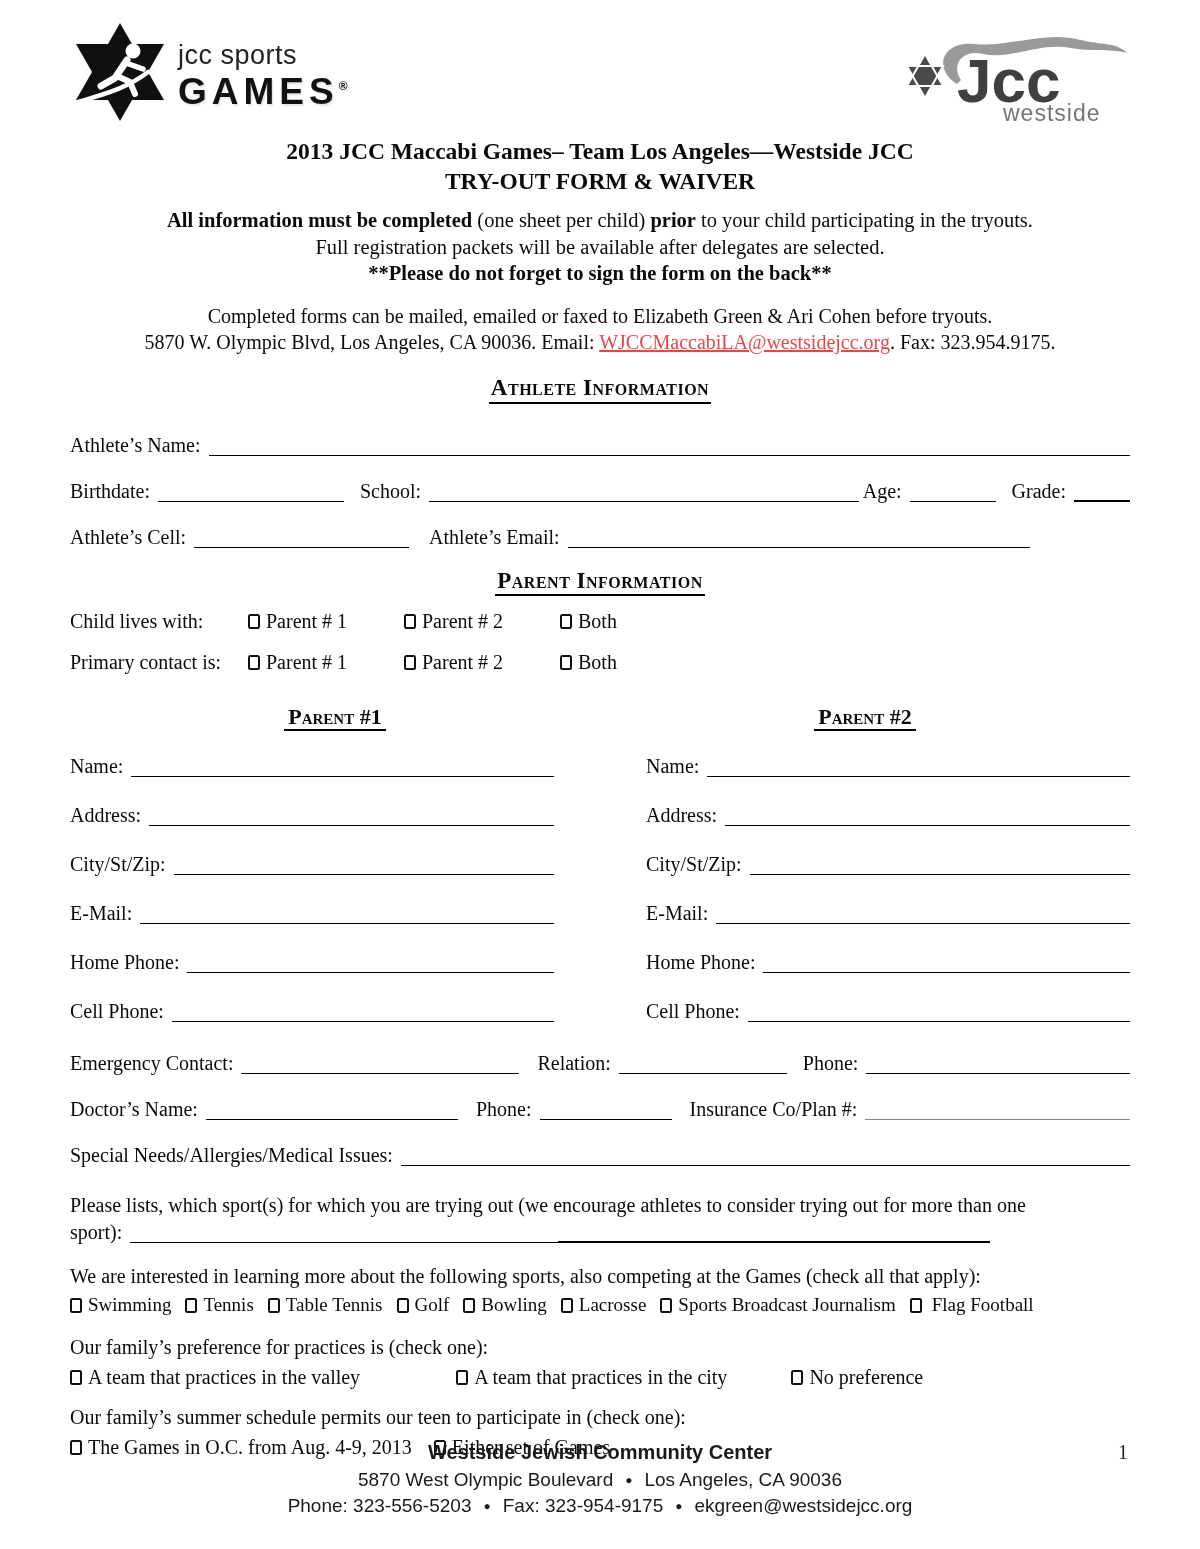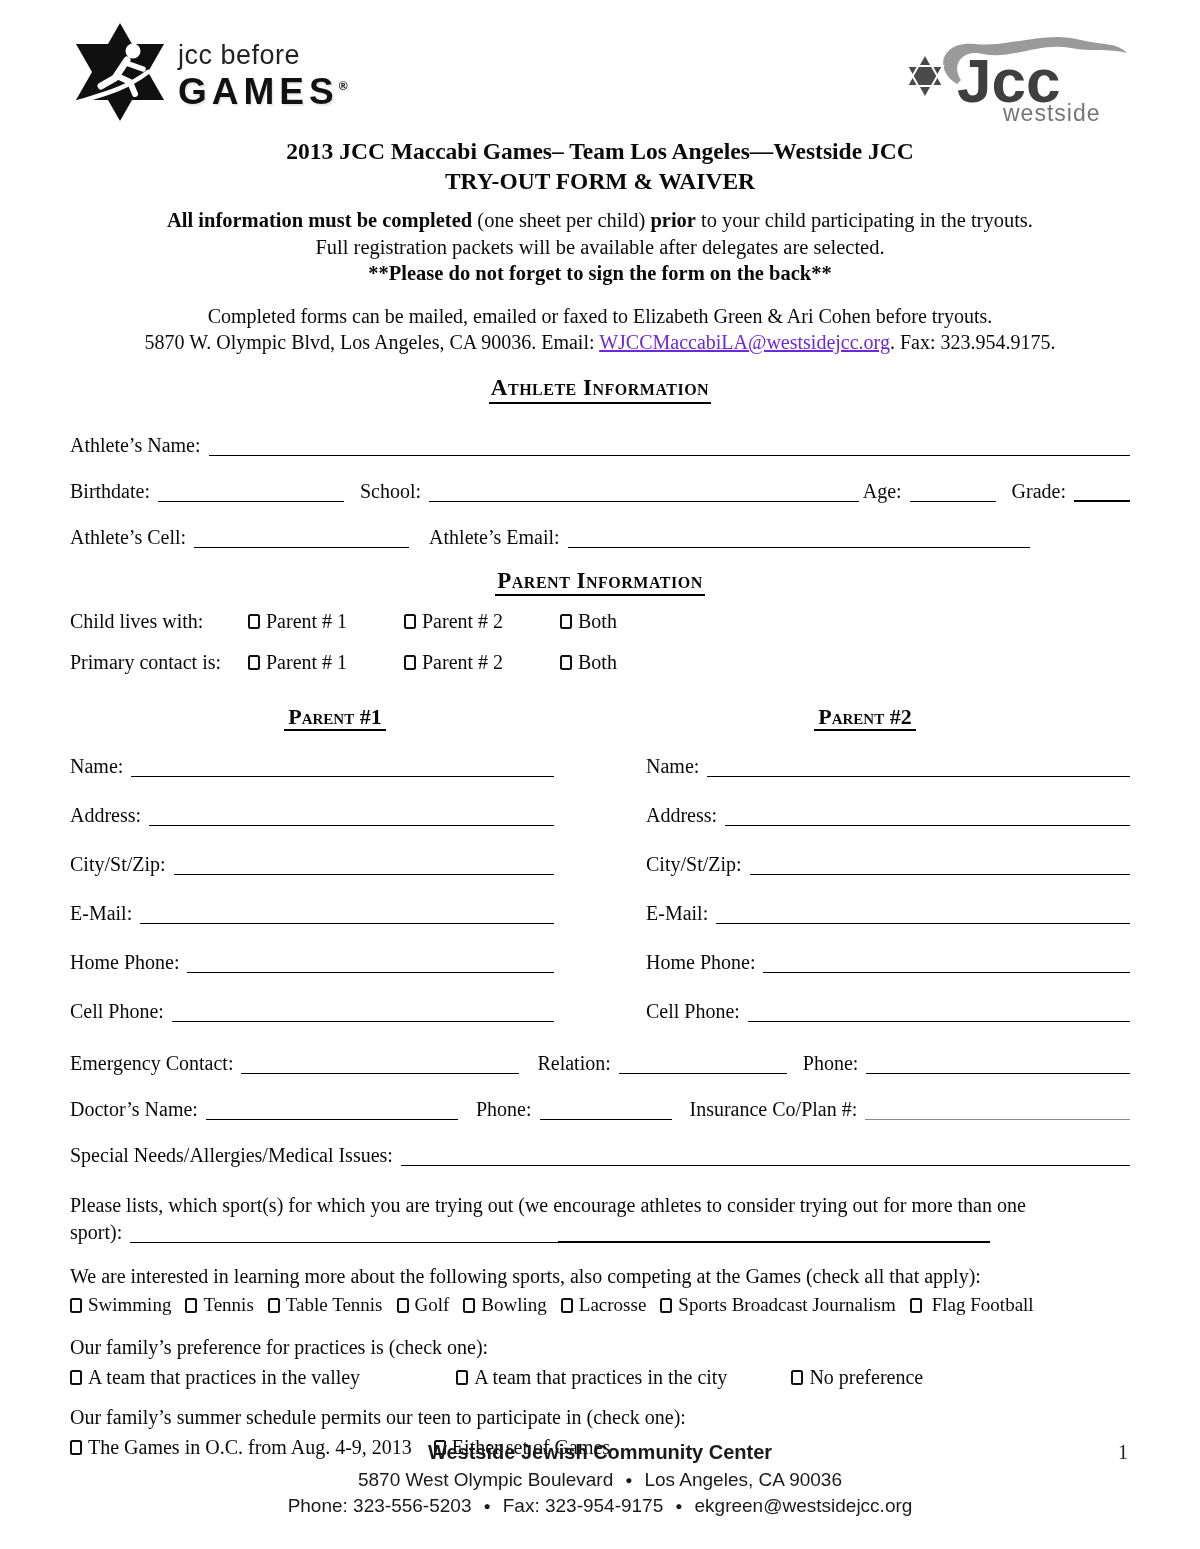--- a/index.html
+++ b/index.html
@@ -17,21 +17,21 @@
   .ll1 { font-size: 27px; color: #222; letter-spacing: 0.5px; }
   .ll2 { font-size: 37px; font-weight: bold; letter-spacing: 5px; color: #111; margin-top: 4px;
          text-shadow: 1.5px 1.5px 0 #e8e8e8; }
   .ll2 sup { font-size: 12px; letter-spacing: 0; vertical-align: 14px; }
   .logo-right { padding-top: 4px; }
   
   .title { text-align: center; font-weight: bold; font-size: 23.5px; line-height: 1.27; margin-top: 13px; }
   .intro { text-align: center; font-size: 20.5px; line-height: 1.31; margin-top: 10px; }
   .intro b, .title b { font-weight: bold; }
   .mailing { text-align: center; font-size: 20px; line-height: 1.3; margin-top: 16px; }
-  .email-link { color: #6d28d9; text-decoration: underline; cursor: pointer; }
+  .email-link { color: #ef4444; text-decoration: underline; cursor: pointer; }
   
   .sect { text-align: center; margin-top: 20px; }
   .sect .sc {
     display: inline-block; font-variant: small-caps; font-weight: bold; font-size: 23px;
     letter-spacing: 0.5px; border-bottom: 2.5px solid #000; padding: 0 2px 0 2px; line-height: 1.15;
   }
   .phead-row { display: flex; margin-top: 28px; }
   .phead { flex: 1; text-align: center; }
   .phead .sc {
     display: inline-block; font-variant: small-caps; font-weight: bold; font-size: 22px;
@@ -90,21 +90,21 @@
           <polygon points="50,1 94,78 6,78" fill="#101010"></polygon>
           <polygon points="50,99 6,22 94,22" fill="#101010"></polygon>
           <circle cx="63" cy="29" r="7.5" fill="#ffffff"></circle>
           <path d="M57,38 L45,56 L31,64" stroke="#ffffff" stroke-width="7" fill="none" stroke-linecap="round" stroke-linejoin="round"></path>
           <path d="M47,54 L60,60 L65,72" stroke="#ffffff" stroke-width="6" fill="none" stroke-linecap="round" stroke-linejoin="round"></path>
           <path d="M56,41 L73,47" stroke="#ffffff" stroke-width="5.5" fill="none" stroke-linecap="round"></path>
           <path d="M2,82 C25,74 52,70 78,50" stroke="#ffffff" stroke-width="4.5" fill="none" stroke-linecap="round"></path>
         </svg>
       </span>
       <div class="logo-left-text">
-        <div class="ll1">jcc before</div>
+        <div class="ll1">jcc sports</div>
         <div class="ll2"><span>GAMES</span><sup>®</sup></div>
       </div>
     </div>
     <div class="logo-right">
       <svg width="235" height="100" viewBox="0 0 235 100">
         <path d="M62,58 C38,44 46,14 80,18 C112,22 150,4 186,14 C204,19 222,16 232,27 C214,22 196,26 176,22 C144,16 116,34 88,28 C66,23 56,40 66,54 Z" fill="#9a9a9a"></path>
         <g>
           <polygon points="30,28 48,60 12,60" fill="#4a4a4a"></polygon>
           <polygon points="30,72 12,40 48,40" fill="#4a4a4a"></polygon>
           <polygon points="30,28 48,60 12,60" fill="none" stroke="#ffffff" stroke-width="2"></polygon>

